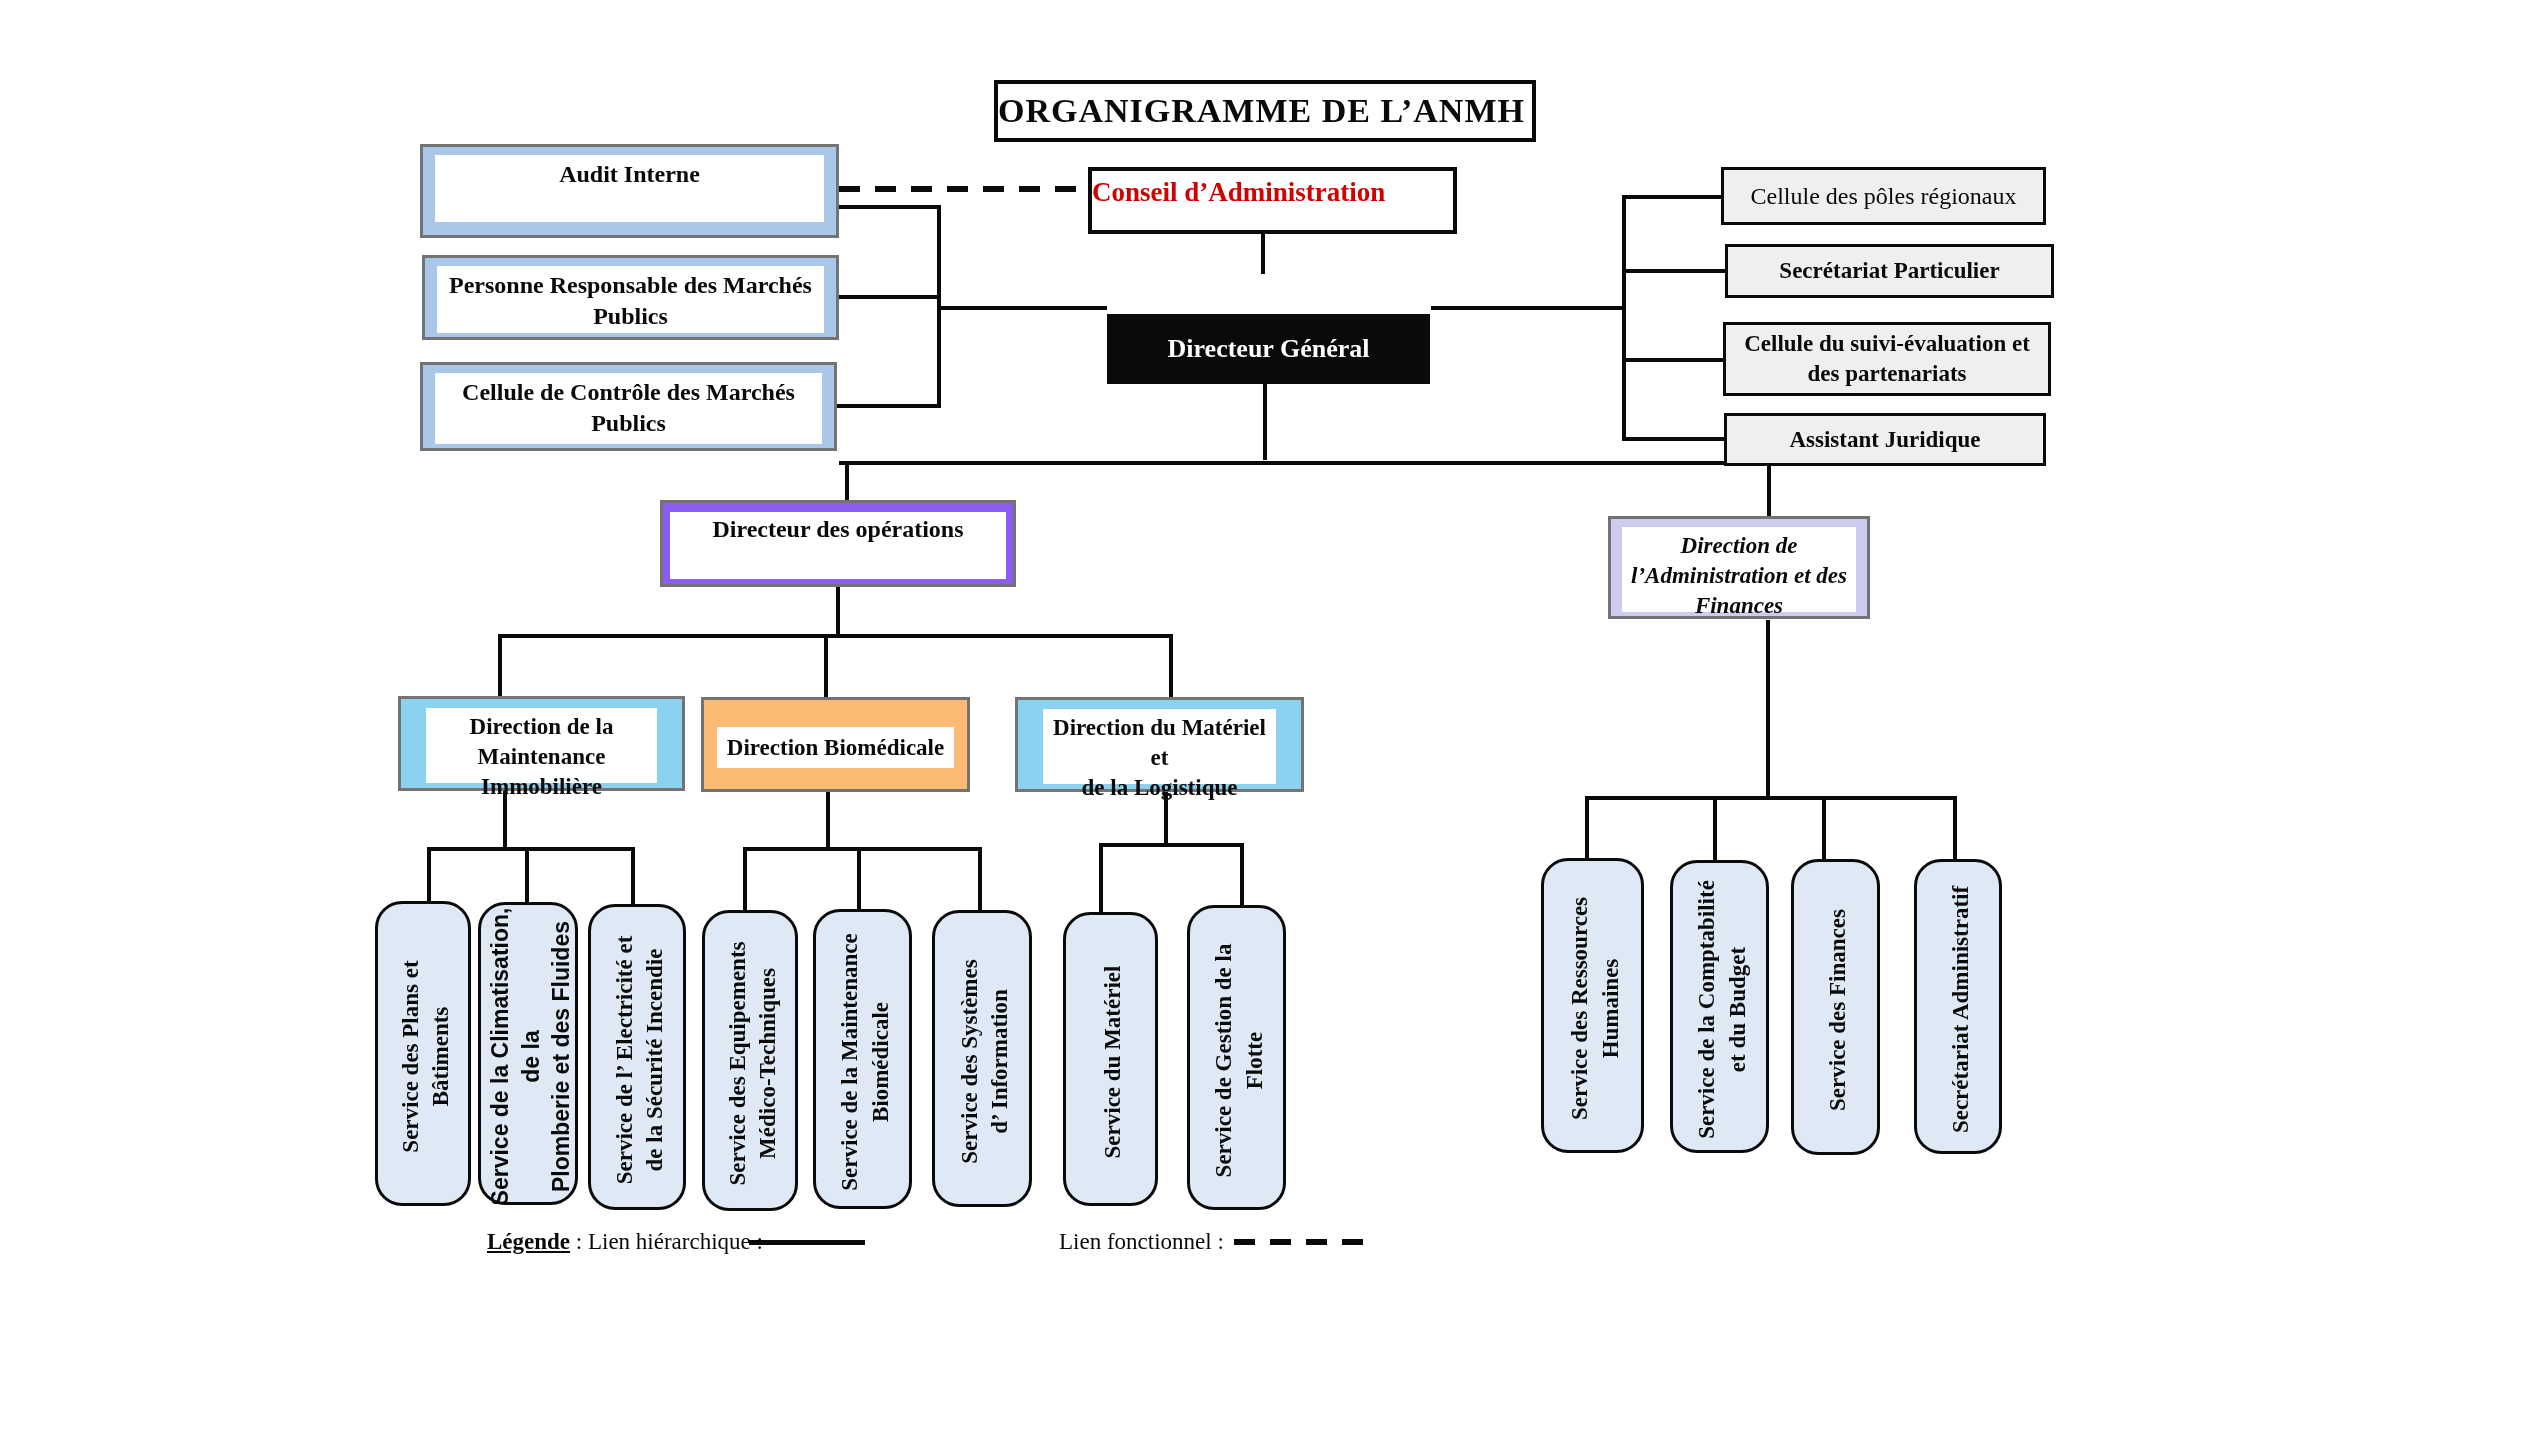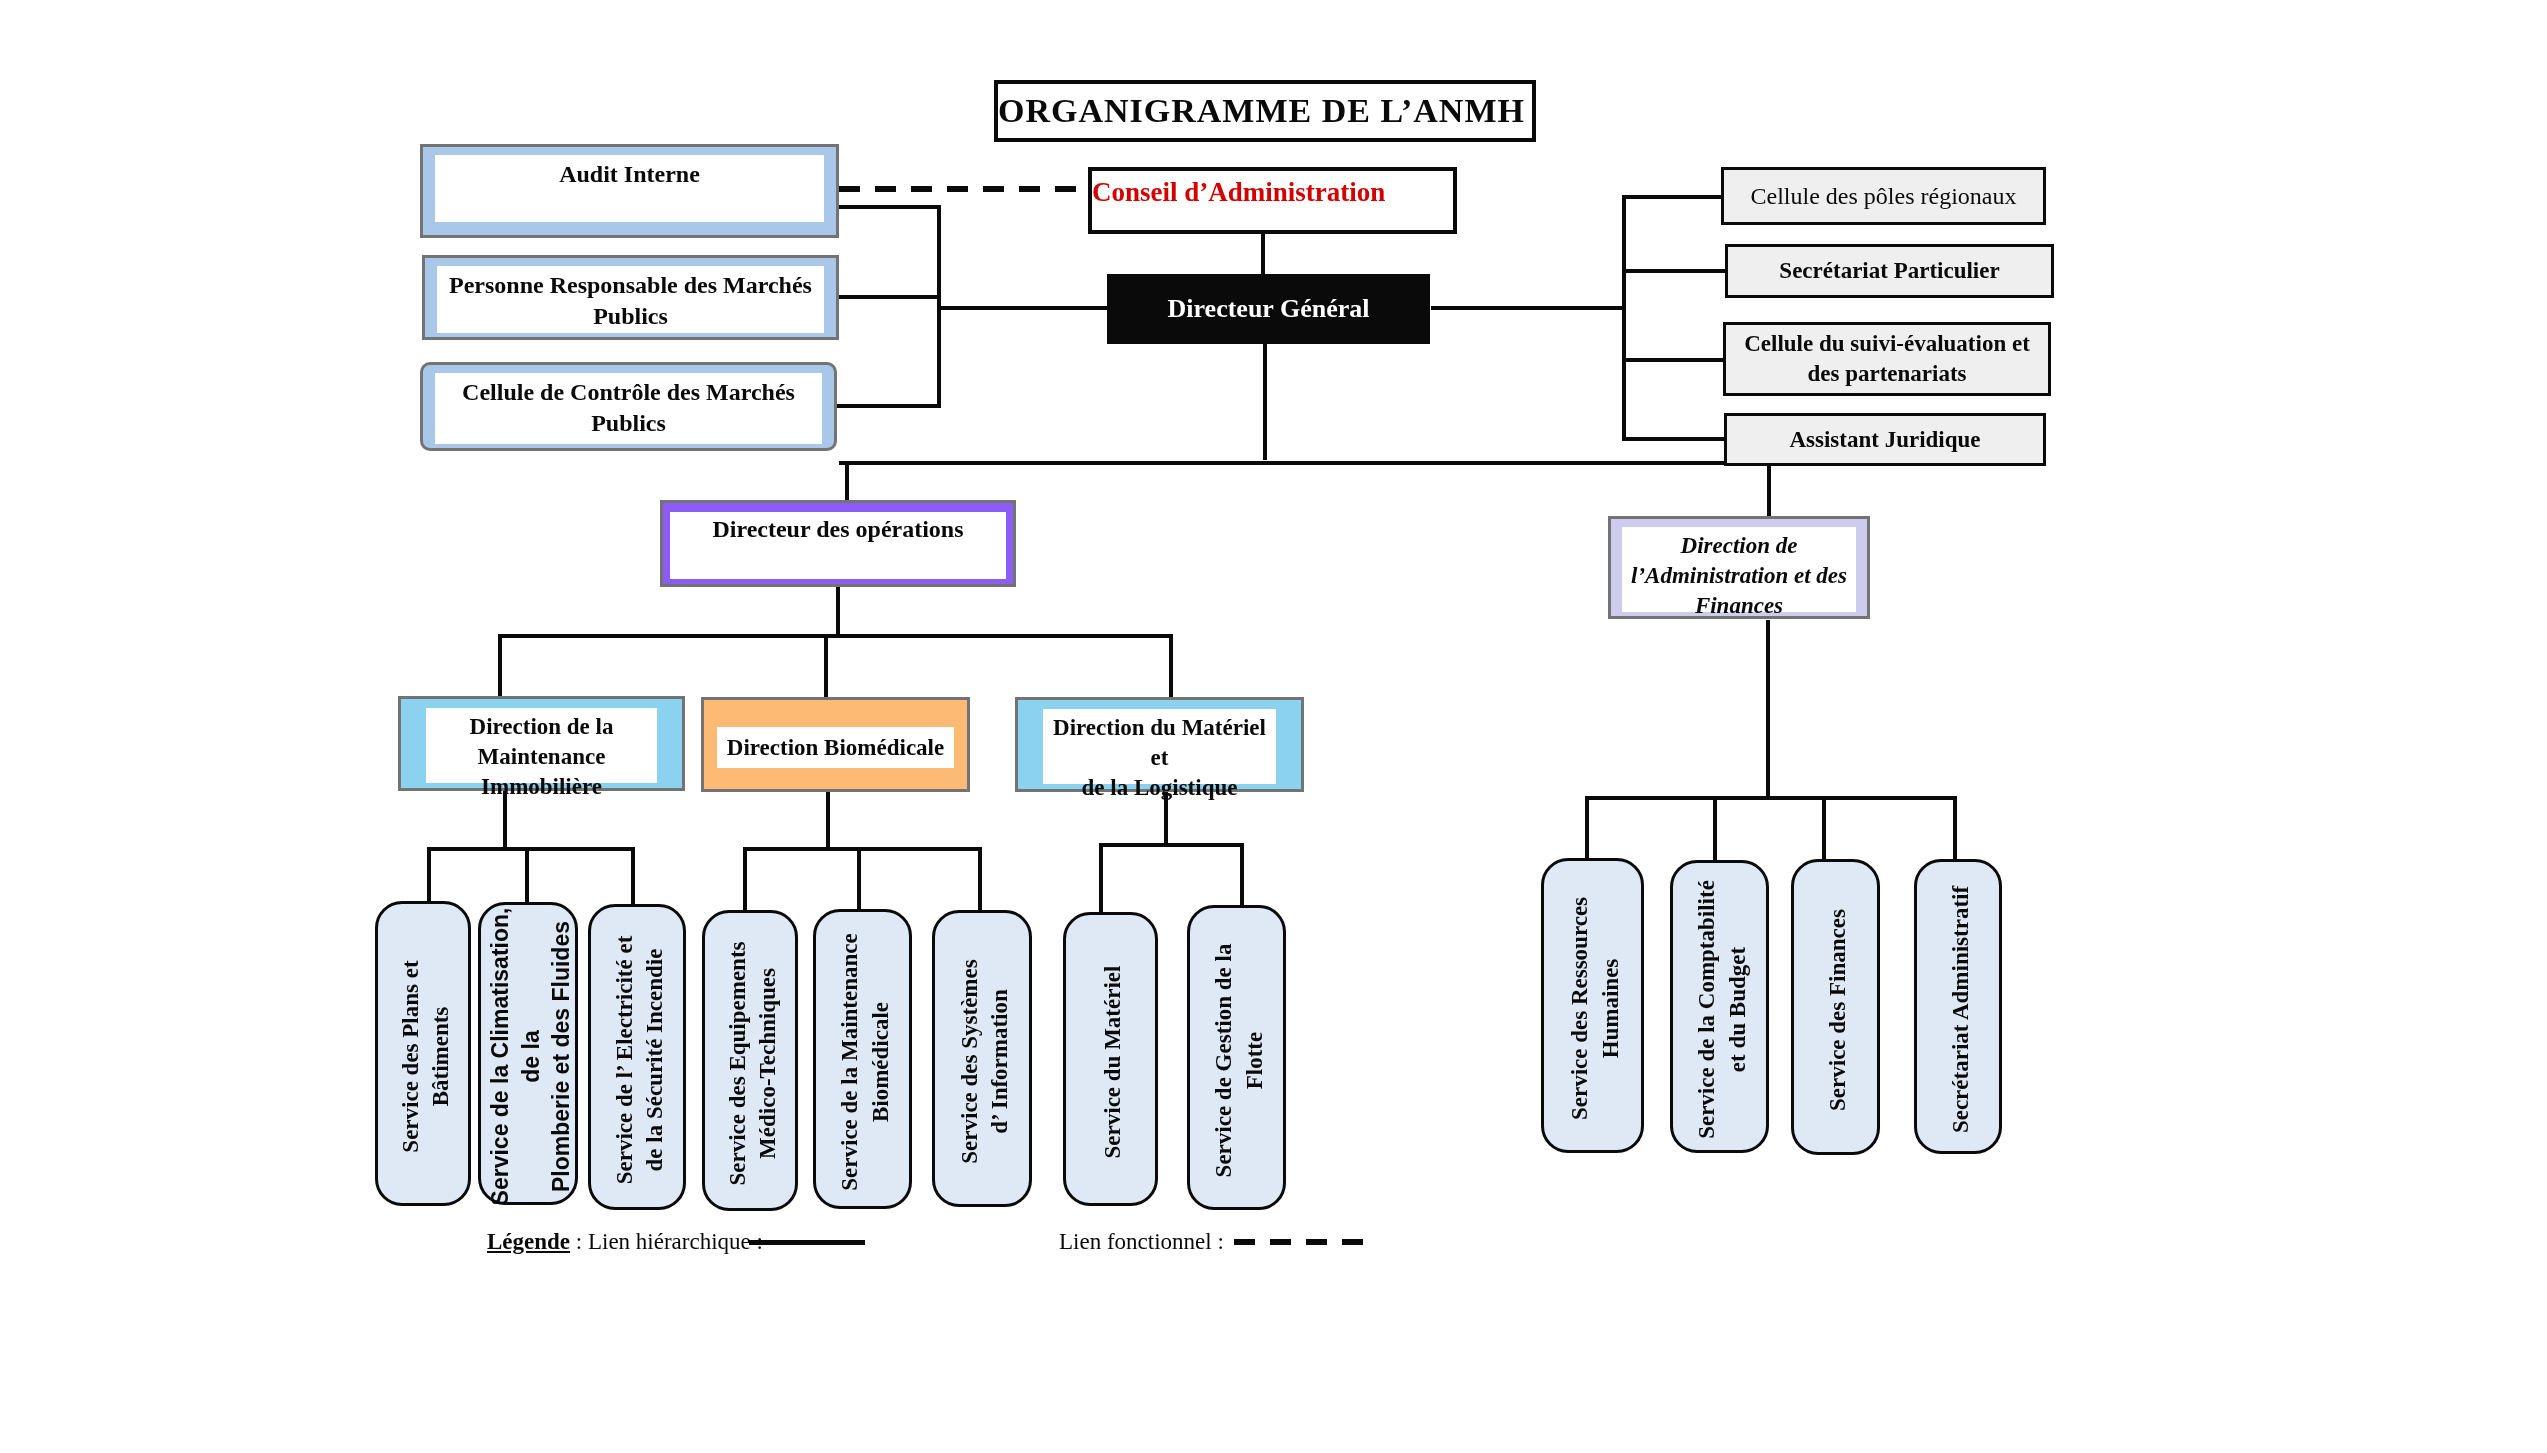--- a/index.html
+++ b/index.html
@@ -30,21 +30,21 @@
        display:flex;align-items:center;justify-content:center;text-align:center;
        font-weight:bold;font-size:23px;line-height:1.32;}
   .sans{font-family:"Liberation Sans","DejaVu Sans",sans-serif;}
   
   .hl,.vl{position:absolute;background:#0a0a0a;}
   .dashline{position:absolute;background:repeating-linear-gradient(90deg,#0a0a0a 0 21px,transparent 21px 36px);}
   
   .b{font-weight:bold;}
   .t-title{font-size:34px;font-weight:bold;align-items:center;letter-spacing:1px;}
   .t-red{color:#D40000;font-weight:bold;font-size:27px;}
-  .fs26{font-size:26px;}.fs24{font-size:24px;}.fs23{font-size:23px;}
+  .fs26{font-size:26px;margin-top:40px;}.fs24{font-size:24px;}.fs23{font-size:23px;}
   .top{align-items:flex-start;padding-top:4px;}
   .mid{align-items:center;}
   .lh{line-height:1.3;}
   .legend{font-size:23px;}
   .legend .u{font-weight:bold;text-decoration:underline;}
 </style>
 </head>
 <body>
 
 <div class="dashline abs" style="left:839px;top:186px;width:249px;height:6px;"></div>
@@ -115,21 +115,21 @@
   <div class="panel top fs24 b lh">
       <span class="lbl">Audit Interne</span>
     </div>
 </div>
 <div class="abs banded band-blue" style="left:422px;top:255px;width:417px;height:85px;padding:8px 12px;">
   <div class="panel top fs24 b lh">
       <span class="lbl">Personne Responsable des Marchés
 Publics</span>
     </div>
 </div>
-<div class="abs banded band-blue" style="left:420px;top:362px;width:417px;height:89px;padding:8px 12px;border-radius:10px;">
+<div class="abs banded band-blue" style="left:420px;top:362px;width:417px;height:89px;padding:8px 12px;">
   <div class="panel top fs24 b lh">
       <span class="lbl">Cellule de Contrôle des Marchés
 Publics</span>
     </div>
 </div>
 
 <div class="abs gray" style="left:1721px;top:167px;width:325px;height:58px;font-size:24px;">
   <span class="lbl">Cellule des pôles régionaux</span>
 </div>
 <div class="abs gray fs23 b" style="left:1725px;top:244px;width:329px;height:54px;">

